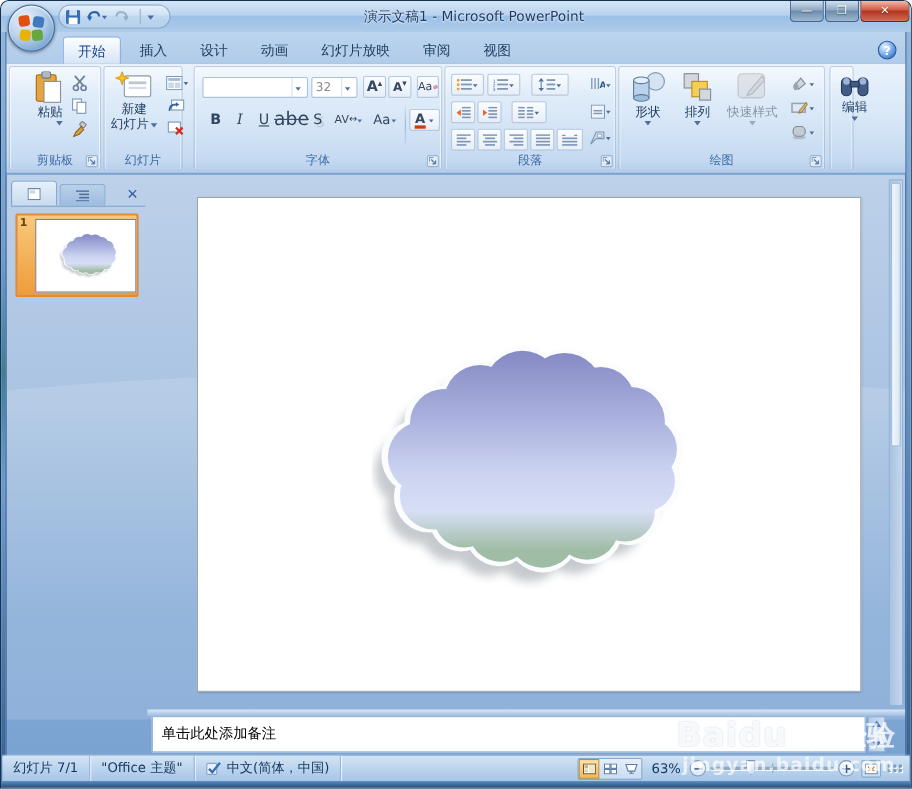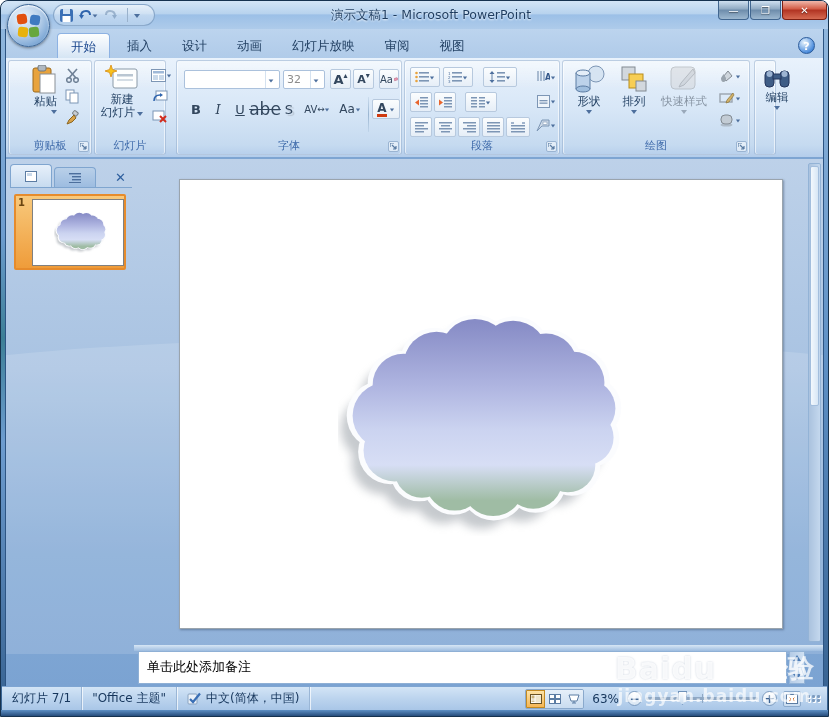--- a/index.html
+++ b/index.html
@@ -148,21 +148,21 @@
   .zs-thumb { position:absolute; left:32px; top:-6px; width:9px; height:14px;
     background:linear-gradient(180deg,#fdfeff,#c9dcf0); border:1px solid #6f92ba;
     clip-path:polygon(0 0,100% 0,100% 60%,50% 100%,0 60%); }
   .fitbtn { width:18px; height:16px; border:1px solid #8aa9cc; border-radius:2px;
     background:linear-gradient(180deg,#e6eff9,#c9dcf0); display:flex; align-items:center; justify-content:center;}
   .grip { display:grid; grid-template-columns:repeat(3,4px); grid-gap:1px; padding-right:2px;}
   .grip i { width:3px; height:3px; background:#7d9cc0; border-radius:1px; box-shadow:1px 1px 0 #fff;}
 
   
   .watermark { position:absolute; right:14px; bottom:10px; z-index:40; pointer-events:none;
-    color:rgba(255,255,255,.85); text-align:center; }
+    color:rgba(255,255,255,.85); text-align:right; }
   .wm-row { display:flex; align-items:flex-end; gap:4px; font-weight:bold; }
   .wm-brand { font-size:30px; letter-spacing:1px; text-shadow:0 0 2px rgba(120,140,170,.4);}
   .wm-cn { font-size:26px; opacity:.9; }
   .wm-url { font-size:17px; font-weight:bold; opacity:.8; letter-spacing:1px; margin-top:0px;}
   .paw { position:relative; width:34px; height:30px; margin:0 2px; }
 
   .icon-lines rect { fill:#7d96b5; }
   .txt-b { font-weight:bold; font-size:13px; }
   .txt-i { font-style:italic; font-family:"DejaVu Serif",serif; font-size:13px;}
   .txt-u { text-decoration:underline; font-size:13px;}

